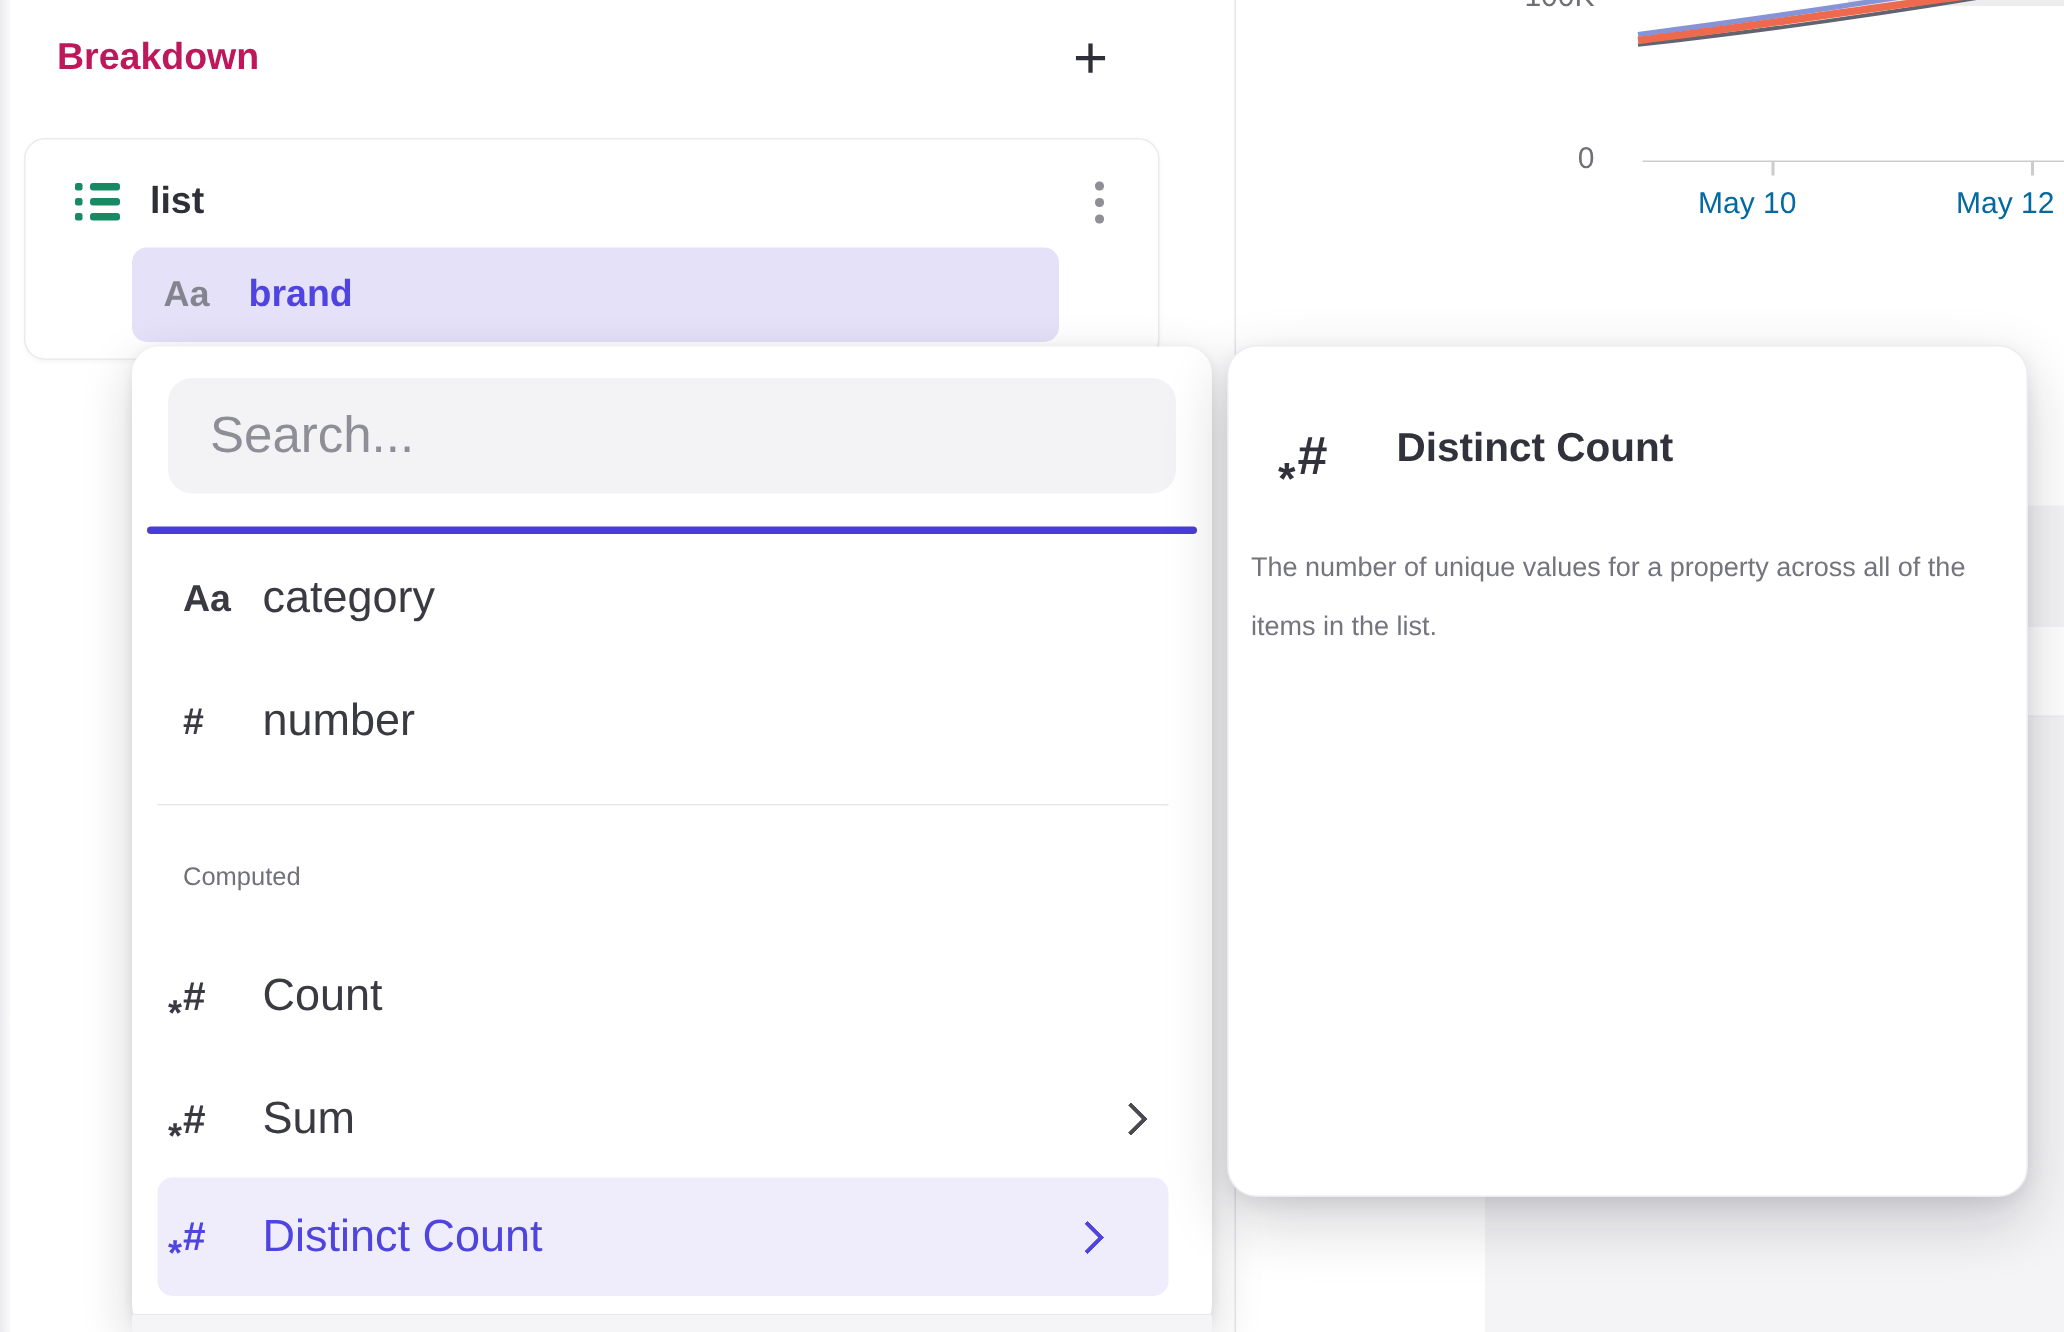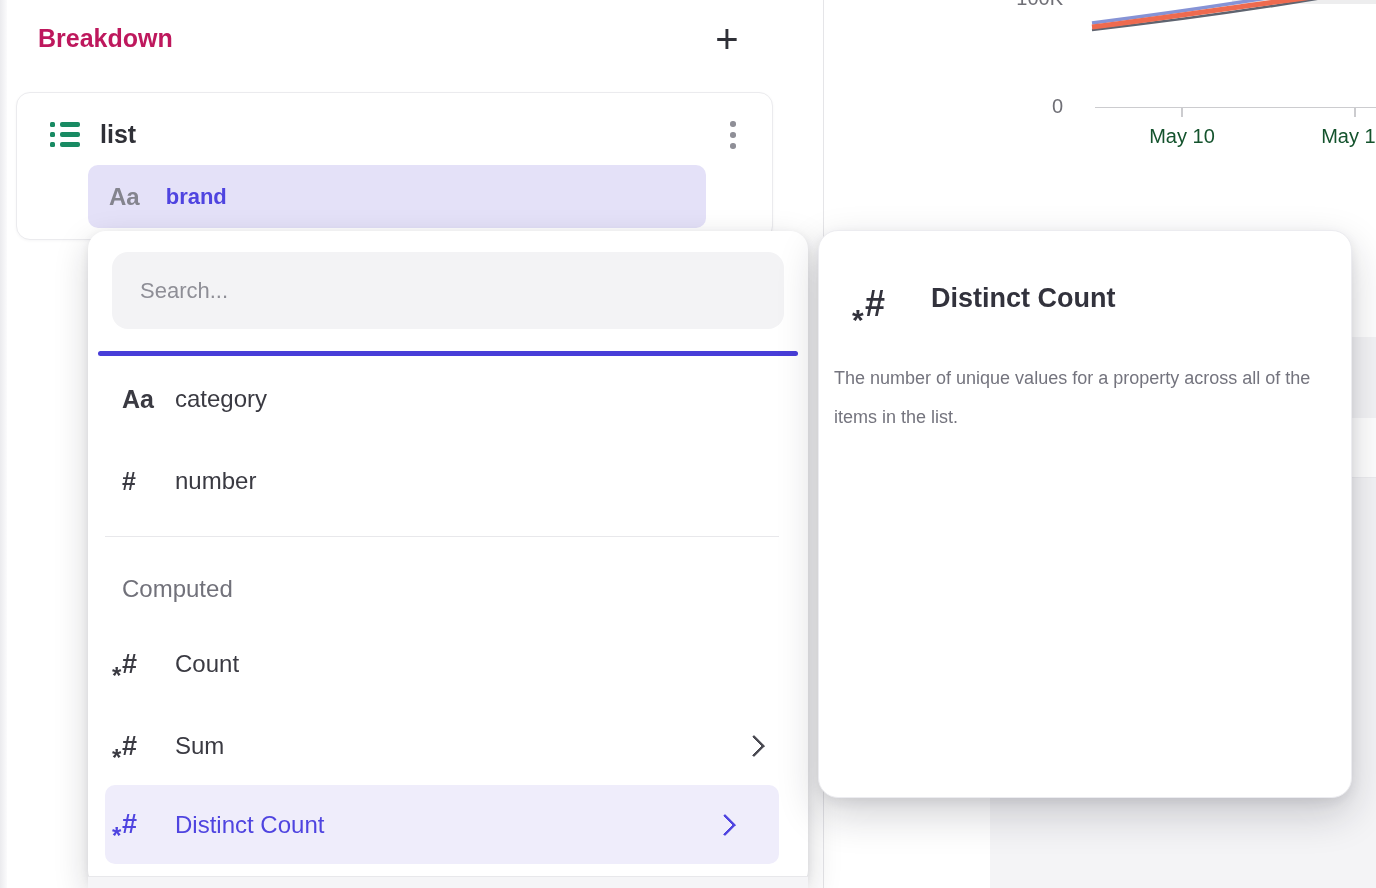--- a/index.html
+++ b/index.html
@@ -17,55 +17,55 @@
   .band-b{position:absolute;left:990px;top:478px;width:386px;height:410px;background:#f4f4f6;}
   .band-b-line{position:absolute;left:824px;top:477px;width:552px;height:1px;background:#ededf0;}
   .top-sliver{position:absolute;left:1232px;top:0;width:144px;height:4px;background:#ededee;}
   
   .y-tick{position:absolute;width:60px;text-align:right;font-size:20px;color:#6f6f76;}
   .y-100k{left:1003px;top:-13px;}
   .y-0{left:1003px;top:95px;}
   .axis-line{position:absolute;left:1095px;top:107px;width:281px;height:1px;background:#cccccf;}
   .tick{position:absolute;top:108px;width:2px;height:9px;background:#cccccf;}
   .tick-1{left:1181px;} .tick-2{left:1354px;}
-  .x-label{position:absolute;top:125px;width:100px;text-align:center;font-size:20px;color:#14532d;}
+  .x-label{position:absolute;top:125px;width:100px;text-align:left;font-size:20px;color:#0369a1;}
   .x-may10{left:1132px;} .x-may12{left:1304px;}
   .chart-lines{position:absolute;left:1090px;top:0;}
   
   .bd-title{position:absolute;left:38px;top:24px;font-size:25px;font-weight:700;color:#be185d;}
   .plus-btn{position:absolute;left:706px;top:16px;width:42px;height:46px;
     font-size:40px;font-weight:300;color:#2f3037;text-align:center;line-height:46px;cursor:pointer;}
   
   .card{position:absolute;left:16px;top:92px;width:755px;height:146px;background:#fff;
     border:1px solid #ebebee;border-radius:14px;box-shadow:0 1px 3px rgba(30,30,40,.04);}
   .list-icon{position:absolute;left:50px;top:122px;display:flex;flex-direction:column;gap:5px;}
   .list-icon .li-row{display:flex;align-items:center;gap:5px;}
   .list-icon .li-dot{width:5px;height:5px;border-radius:1.5px;background:#188a62;}
   .list-icon .li-bar{width:20px;height:4.5px;border-radius:2px;background:#188a62;}
   .cart-label{position:absolute;left:100px;top:120px;font-size:25px;font-weight:600;color:#2f3037;}
   .kebab{position:absolute;left:730px;top:121px;display:flex;flex-direction:column;gap:5.5px;cursor:pointer;}
   .kebab i{width:5.5px;height:5.5px;border-radius:50%;background:#8f8f97;}
   .chip{position:absolute;left:88px;top:165px;width:618px;height:63px;background:#e4e1f8;
     border-radius:10px;display:flex;align-items:center;cursor:pointer;}
   .chip .aa{margin-left:21px;font-size:24px;font-weight:600;color:#84848e;}
-  .chip .chip-label{margin-left:26px;font-size:22px;font-weight:600;color:#4f44e0;}
+  .chip .chip-label{margin-left:26px;font-size:25px;font-weight:600;color:#4f44e0;}
   
   .dropdown{position:absolute;left:88px;top:231px;width:720px;height:657px;background:#fff;
     border-radius:18px;box-shadow:0 12px 34px rgba(23,23,35,.18), 0 2px 8px rgba(23,23,35,.08);}
   .search{position:absolute;left:24px;top:21px;width:672px;height:77px;background:#f3f3f5;
     border:none;outline:none;border-radius:16px;box-sizing:border-box;padding:0 28px;
-    font-family:"Liberation Sans",sans-serif;font-size:22px;color:#3a3a42;}
+    font-family:"Liberation Sans",sans-serif;font-size:34px;color:#3a3a42;}
   .search::placeholder{color:#8e8e96;}
   .blue-bar{position:absolute;left:10px;top:120px;width:700px;height:5px;background:#483dd8;border-radius:3px;}
   .dd-row{position:absolute;left:0;width:720px;height:82px;display:flex;align-items:center;cursor:pointer;}
   .dd-row .glyph{margin-left:34px;width:44px;font-size:25px;font-weight:600;color:#3a3a42;}
-  .dd-row .dd-label{margin-left:9px;font-size:24px;font-weight:500;color:#3a3a42;}
+  .dd-row .dd-label{margin-left:9px;font-size:30px;font-weight:500;color:#3a3a42;}
   .r-category{top:127px;} .r-price{top:209px;}
   .dd-divider{position:absolute;left:17px;top:305px;width:674px;height:1px;background:#e8e8eb;}
-  .section-label{position:absolute;left:34px;top:344px;font-size:24px;color:#71717a;}
+  .section-label{position:absolute;left:34px;top:344px;font-size:17px;color:#71717a;}
   .r-size{top:392px;} .r-sum{top:474px;}
   .r-distinct{top:554px;left:17px;width:674px;height:79px;background:#efedfb;border-radius:10px;}
   .r-distinct .dd-label{color:#4f44e0;}
   .comp-glyph{position:relative;margin-left:34px;width:44px;}
   .r-distinct .comp-glyph{margin-left:17px;}
   .comp-glyph .hash{font-size:27px;font-weight:700;color:#3a3a42;}
   .comp-glyph .star{position:absolute;left:-10px;bottom:-10px;font-size:24px;font-weight:700;color:#3a3a42;}
   .r-distinct .hash,.r-distinct .star{color:#4f44e0;}
   .chev{position:absolute;right:46px;width:13px;height:13px;border-top:3px solid #4a4a52;
     border-right:3px solid #4a4a52;transform:rotate(45deg);border-radius:1px;}

